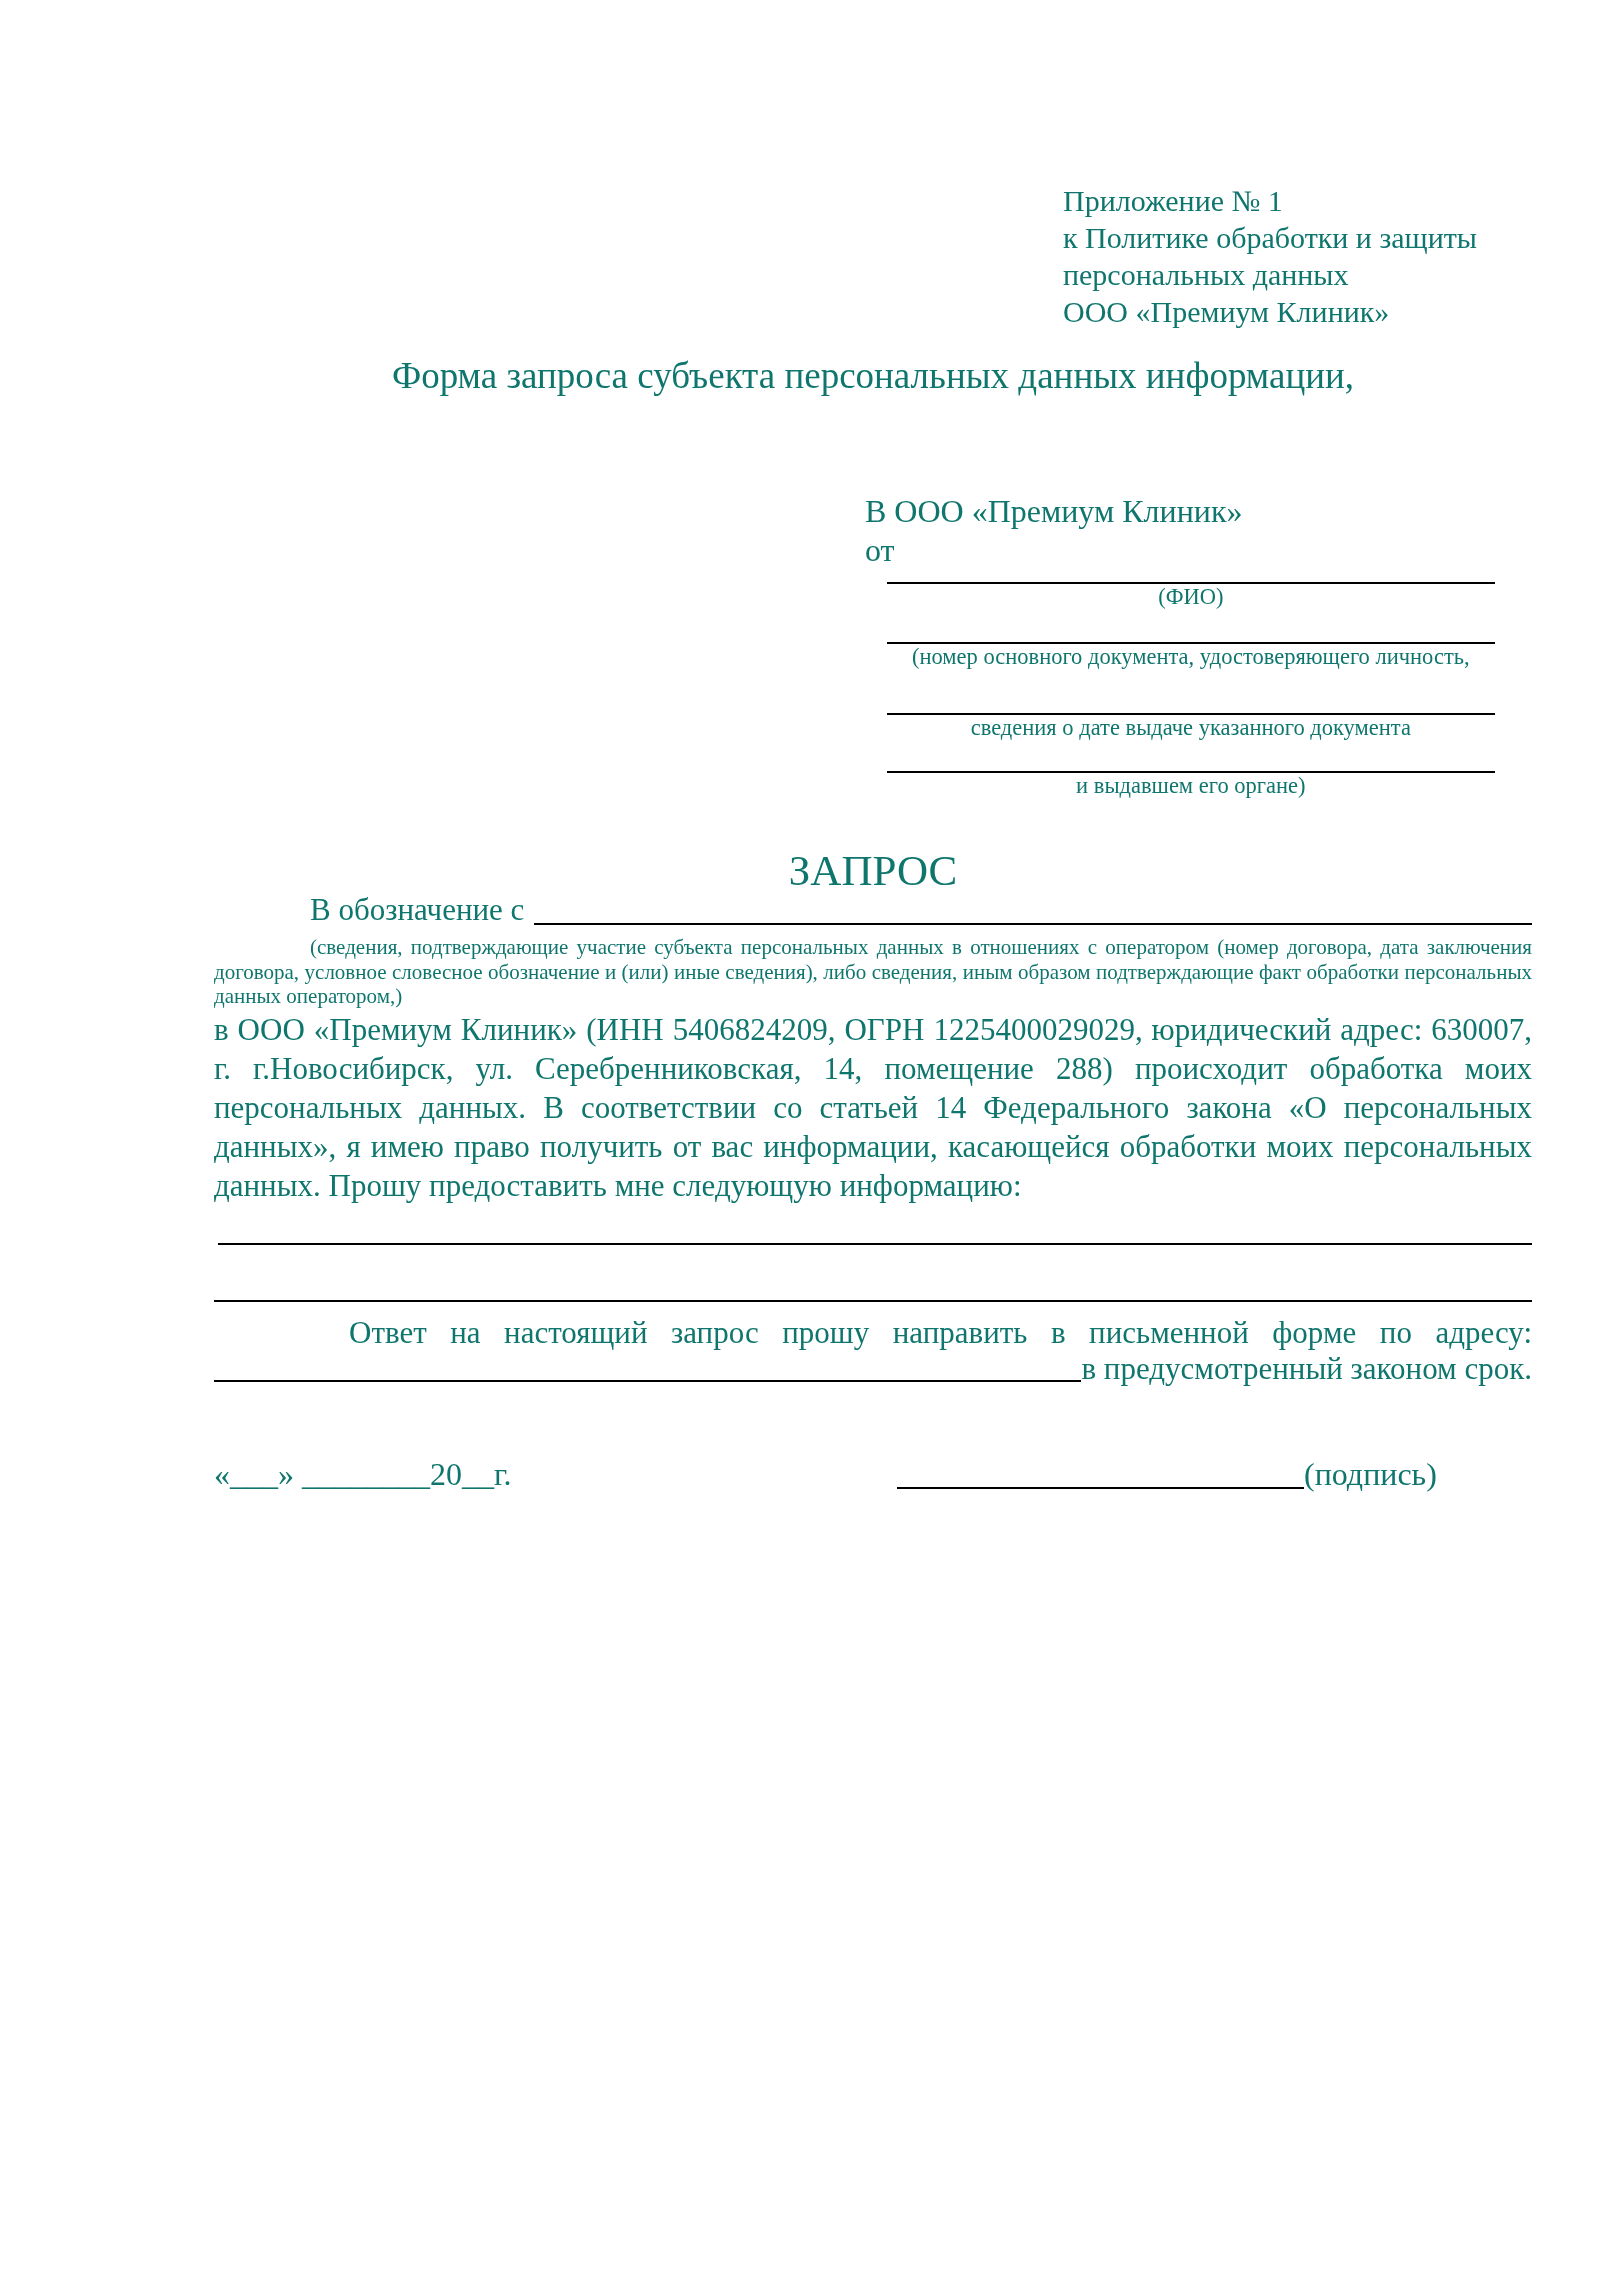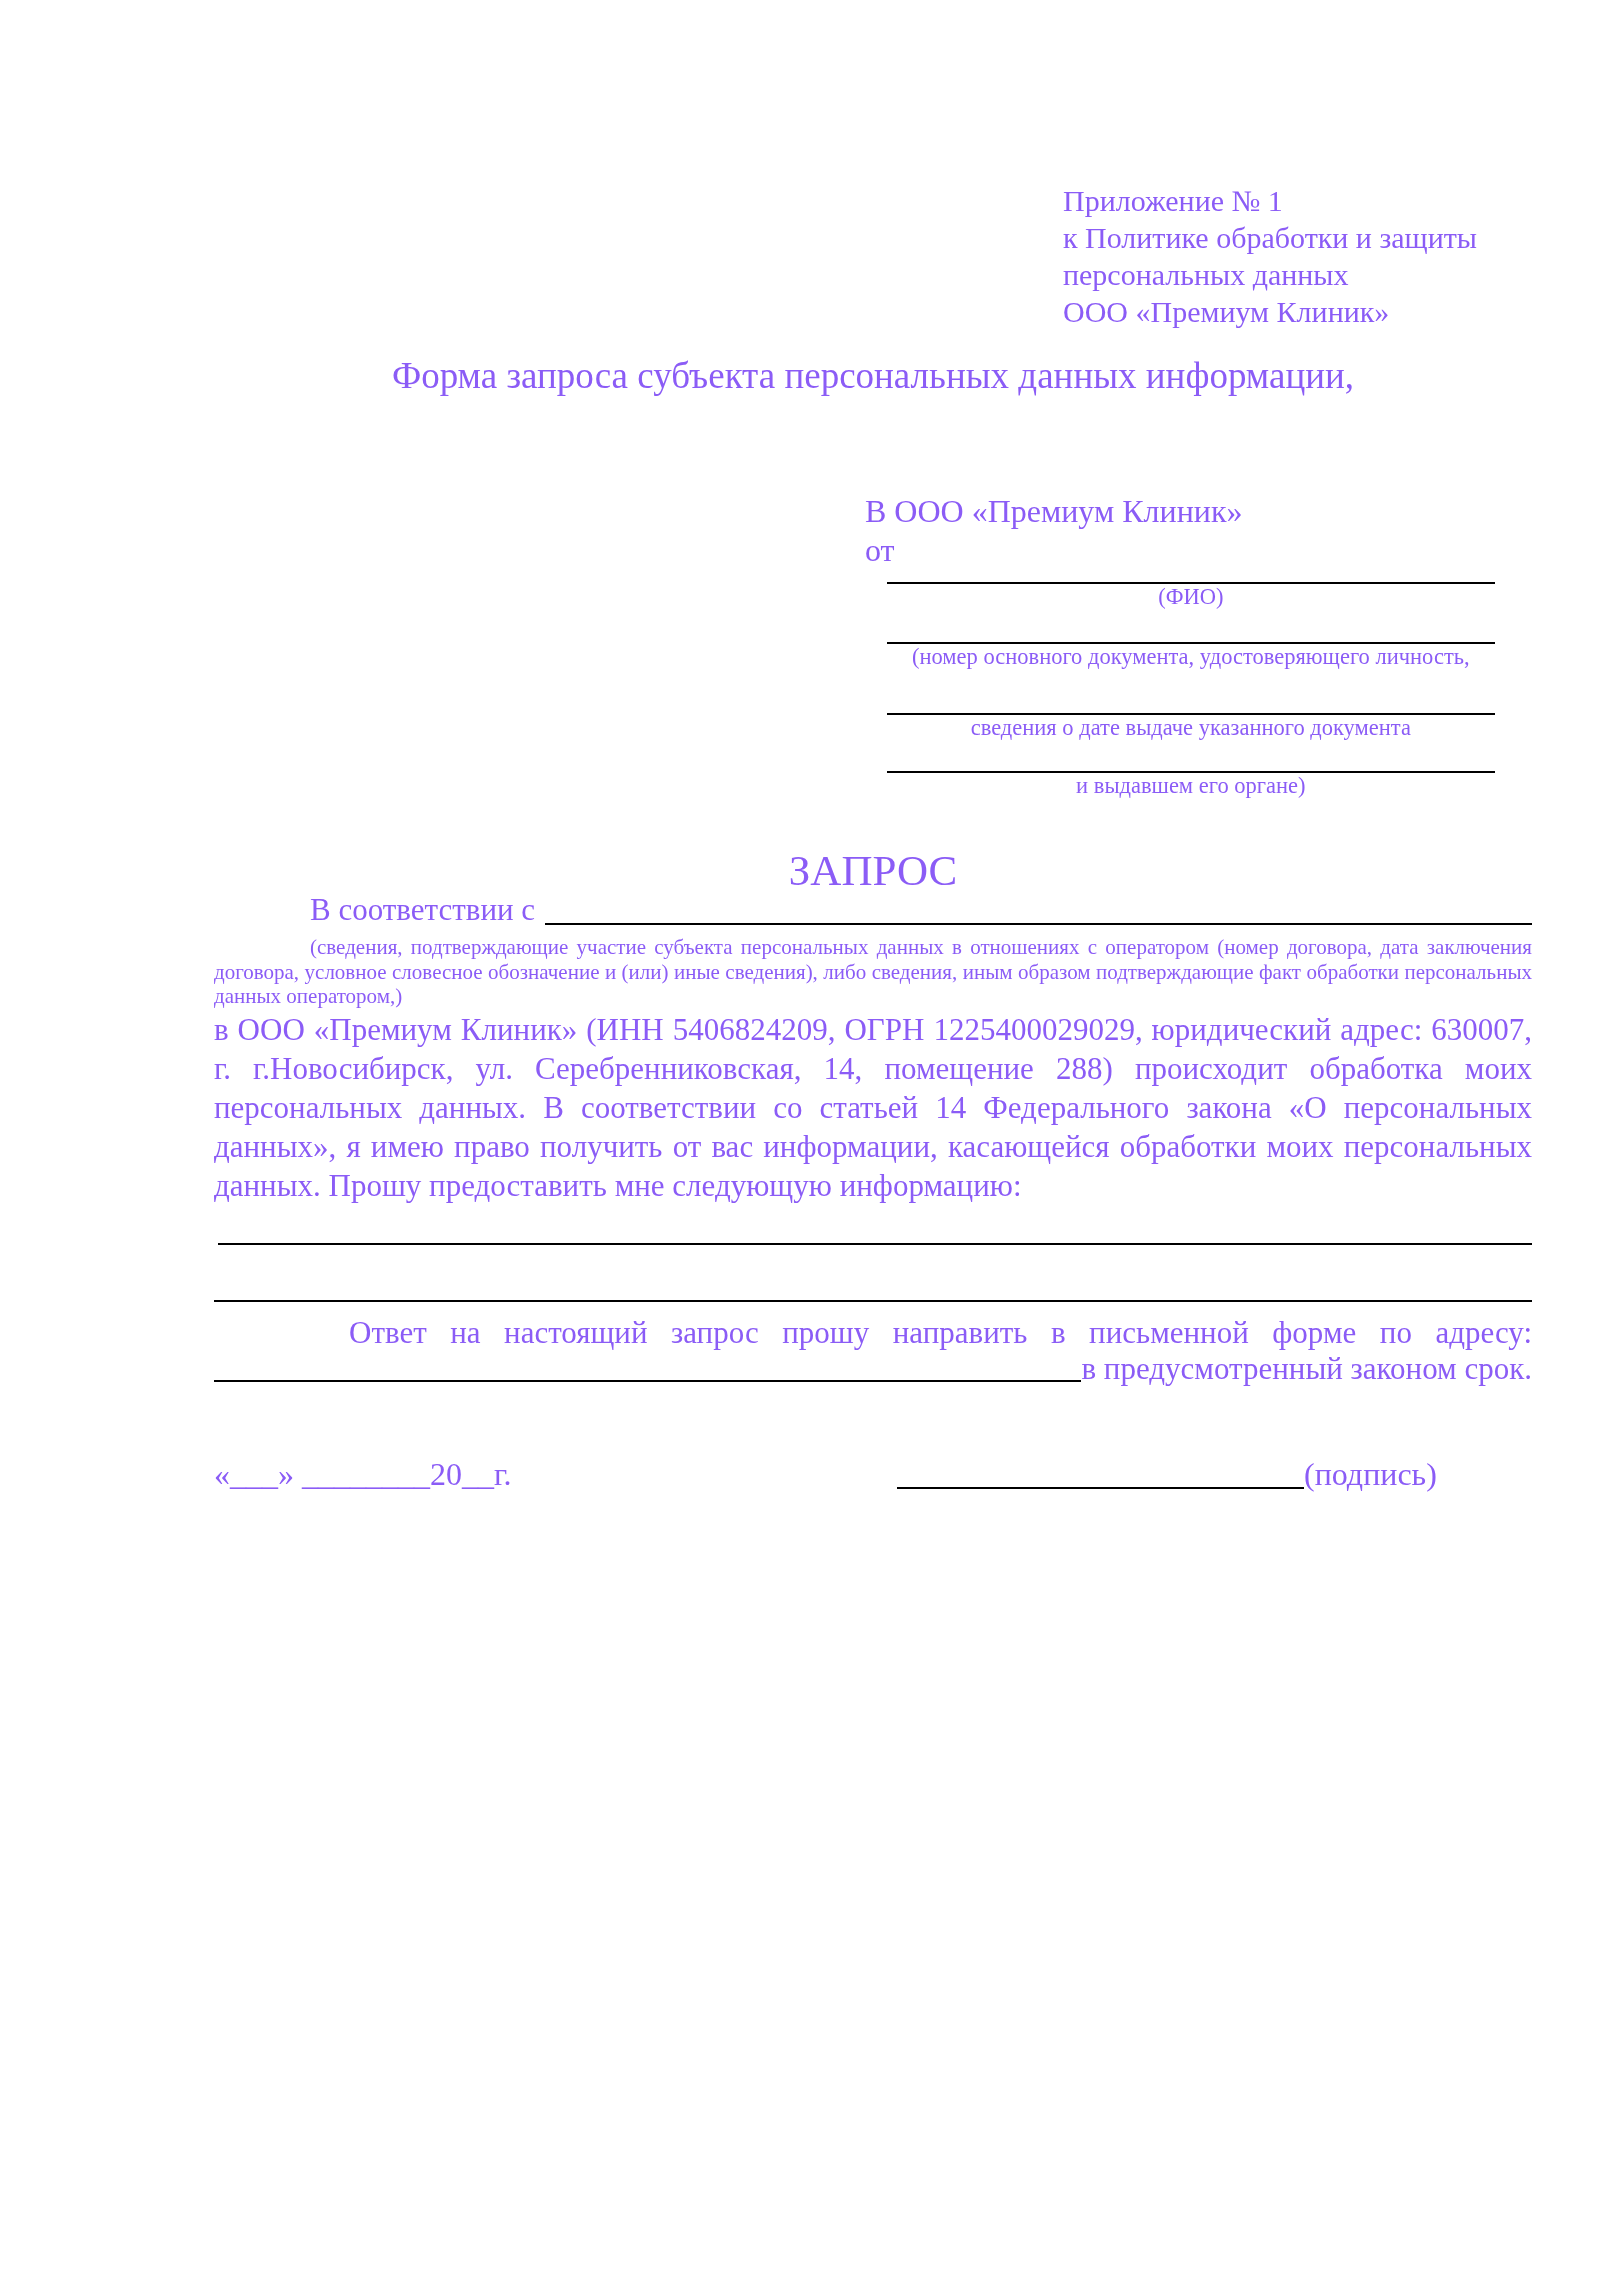--- a/index.html
+++ b/index.html
@@ -1,19 +1,19 @@
 <!DOCTYPE html>
 <html><head>
 <meta charset="utf-8">
 <style>
   html,body{margin:0;padding:0;background:#ffffff;}
   .page{
     position:relative;
     width:1621px;height:2294px;
-    background:#ffffff;color:#8b5cf6;
+    background:#ffffff;color:#0f766e;
     font-family:"Liberation Serif","DejaVu Serif",serif;
     overflow:hidden;
     border-radius:30px;
   }
   
   .header-block{
     position:absolute;left:1063px;top:182px;
     font-size:30px;line-height:37px;white-space:nowrap;
   }
   
@@ -127,21 +127,21 @@
     </div>
     <div class="addr-field f4">
       <div class="addr-line"></div>
       <div class="addr-caption">и выдавшем его органе)</div>
     </div>
   </div>
 
   <div class="zapros-heading">ЗАПРОС</div>
 
   <div class="intro">
-    <span class="intro-text">В соответствии с</span>
+    <span class="intro-text">В обозначение с</span>
     <span class="fill"></span>
   </div>
 
   <div class="footnote">(сведения, подтверждающие участие субъекта персональных данных в отношениях с оператором (номер договора, дата заключения договора, условное словесное обозначение и (или) иные сведения), либо сведения, иным образом подтверждающие факт обработки персональных данных оператором,)</div>
 
   <div class="body-par">в ООО «Премиум Клиник» (ИНН 5406824209, ОГРН 1225400029029, юридический адрес: 630007, г. г.Новосибирск, ул. Серебренниковская, 14, помещение 288) происходит обработка моих персональных данных. В соответствии со статьей 14 Федерального закона «О персональных данных», я имею право получить от вас информации, касающейся обработки моих персональных данных. Прошу предоставить мне следующую информацию:</div>
 
   <div class="blank-line blank1"></div>
   <div class="blank-line blank2"></div>
 

